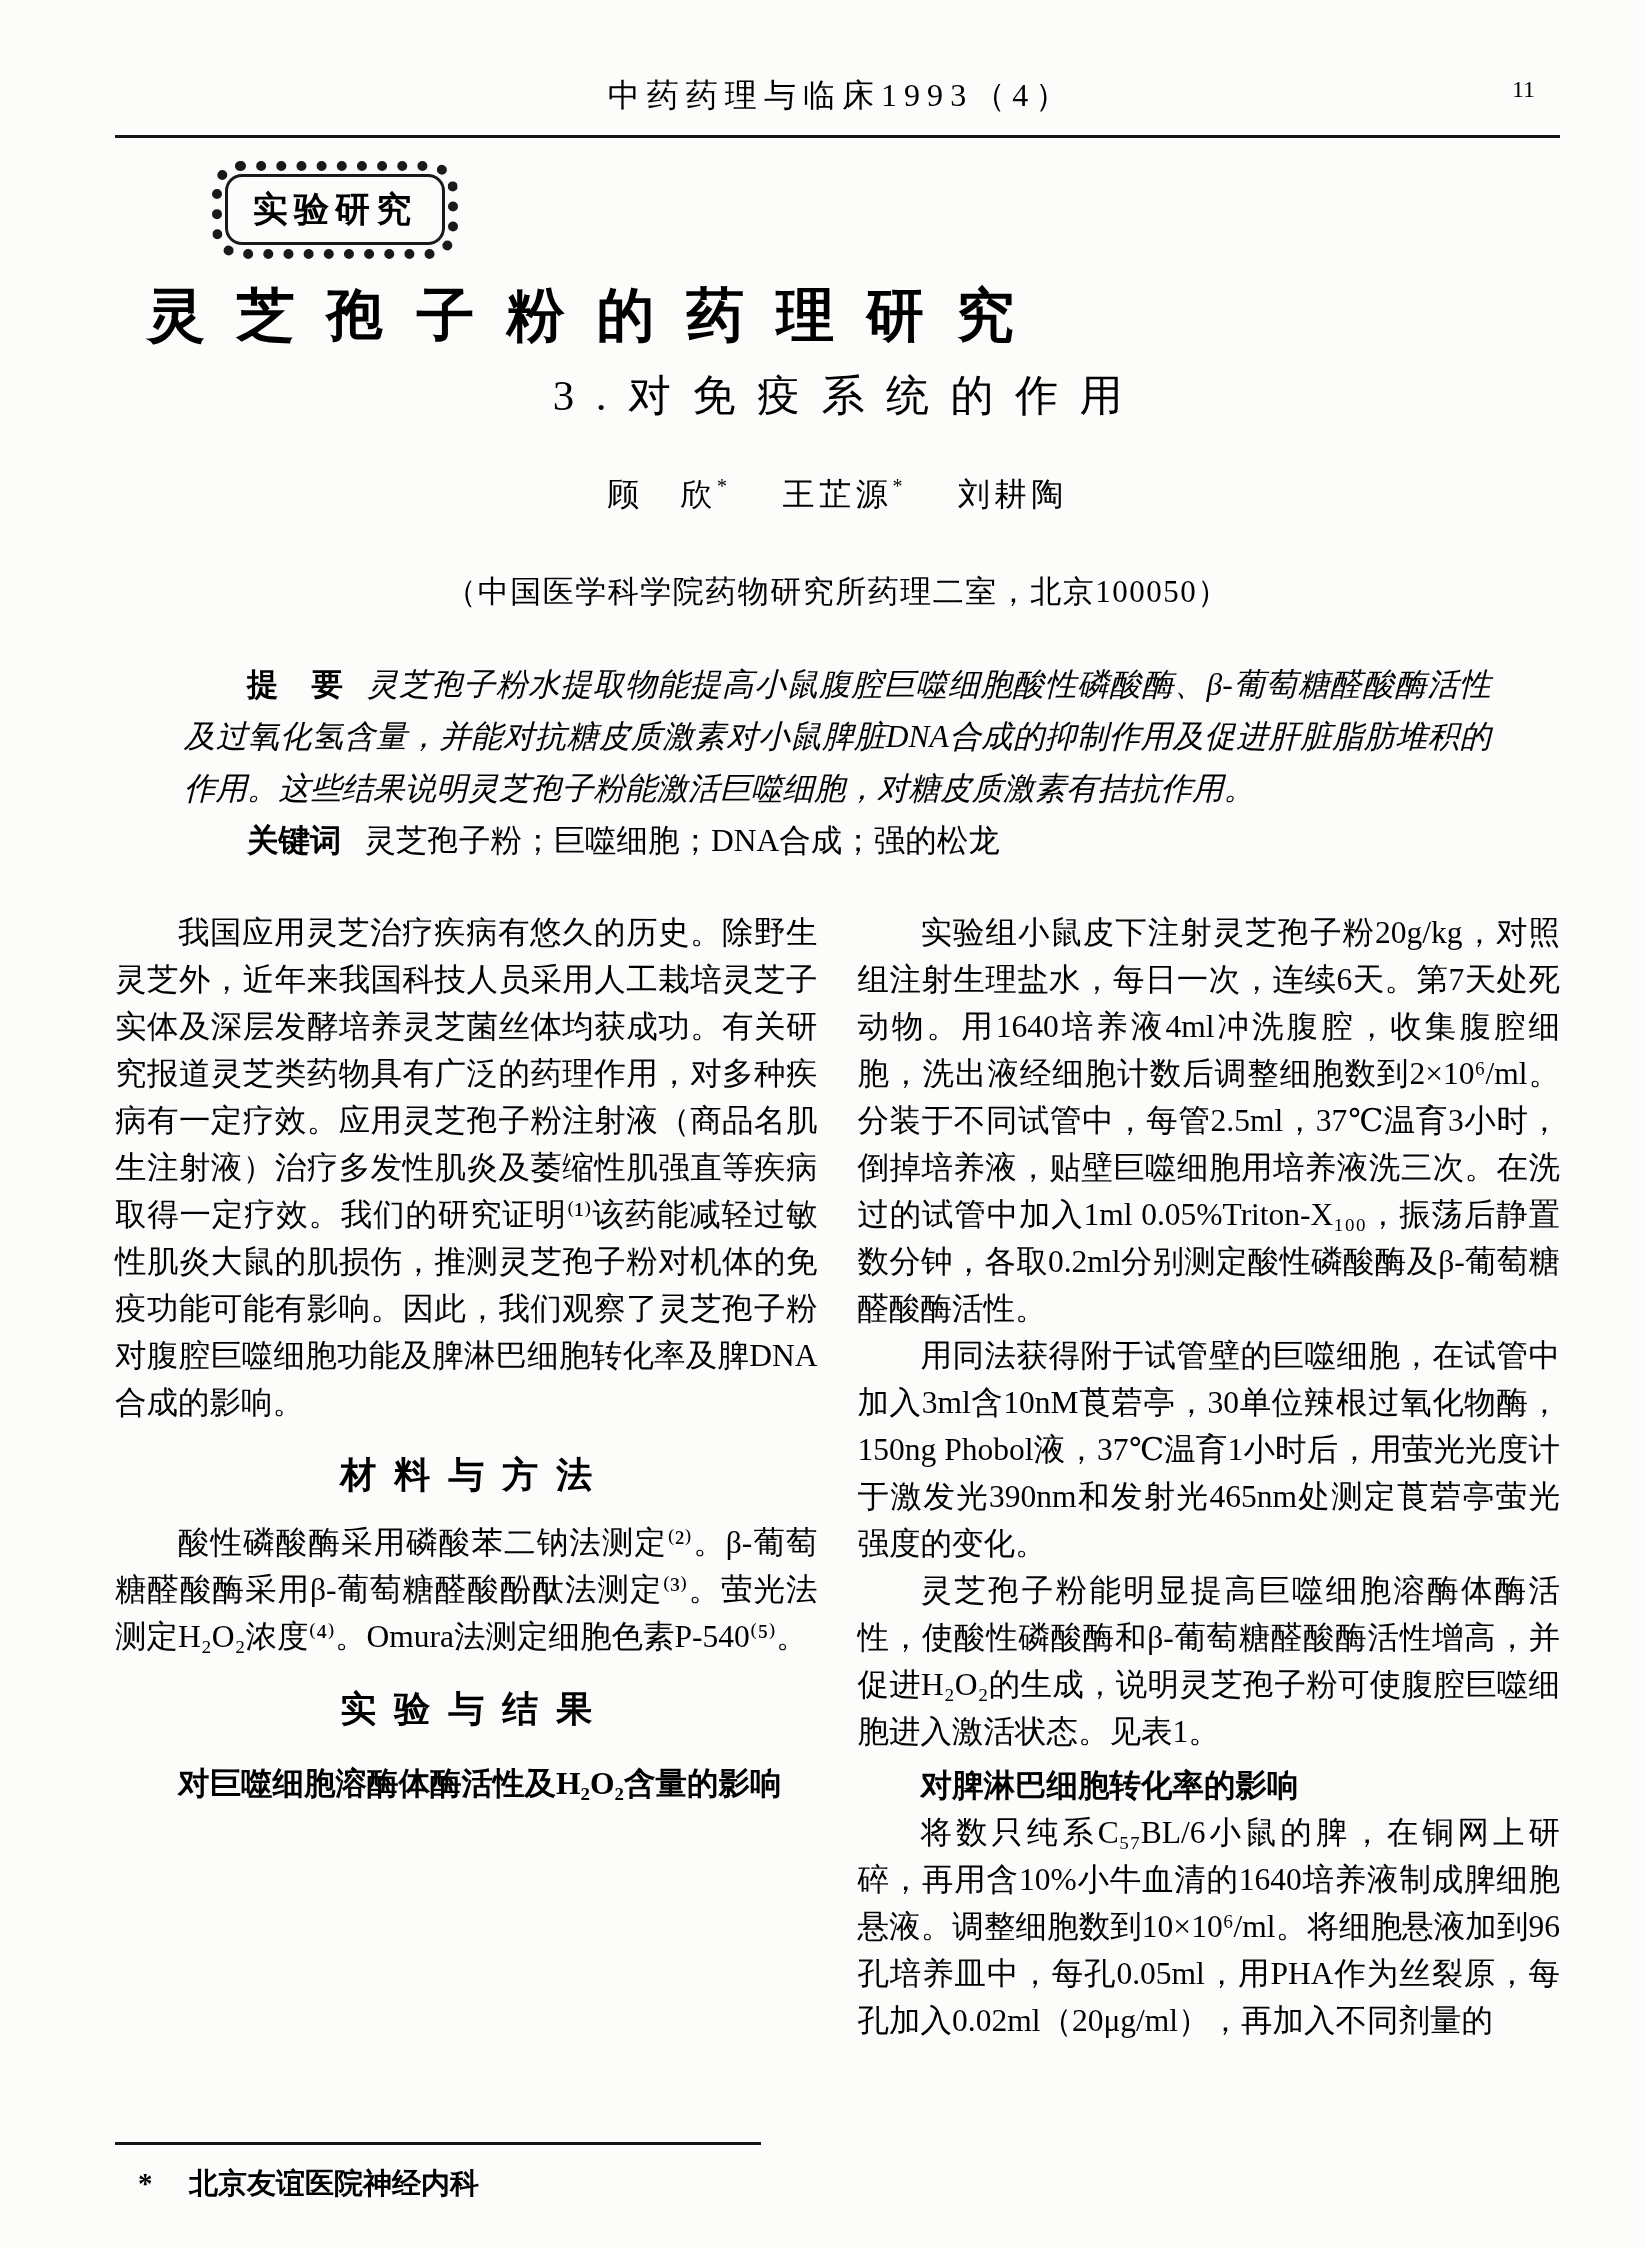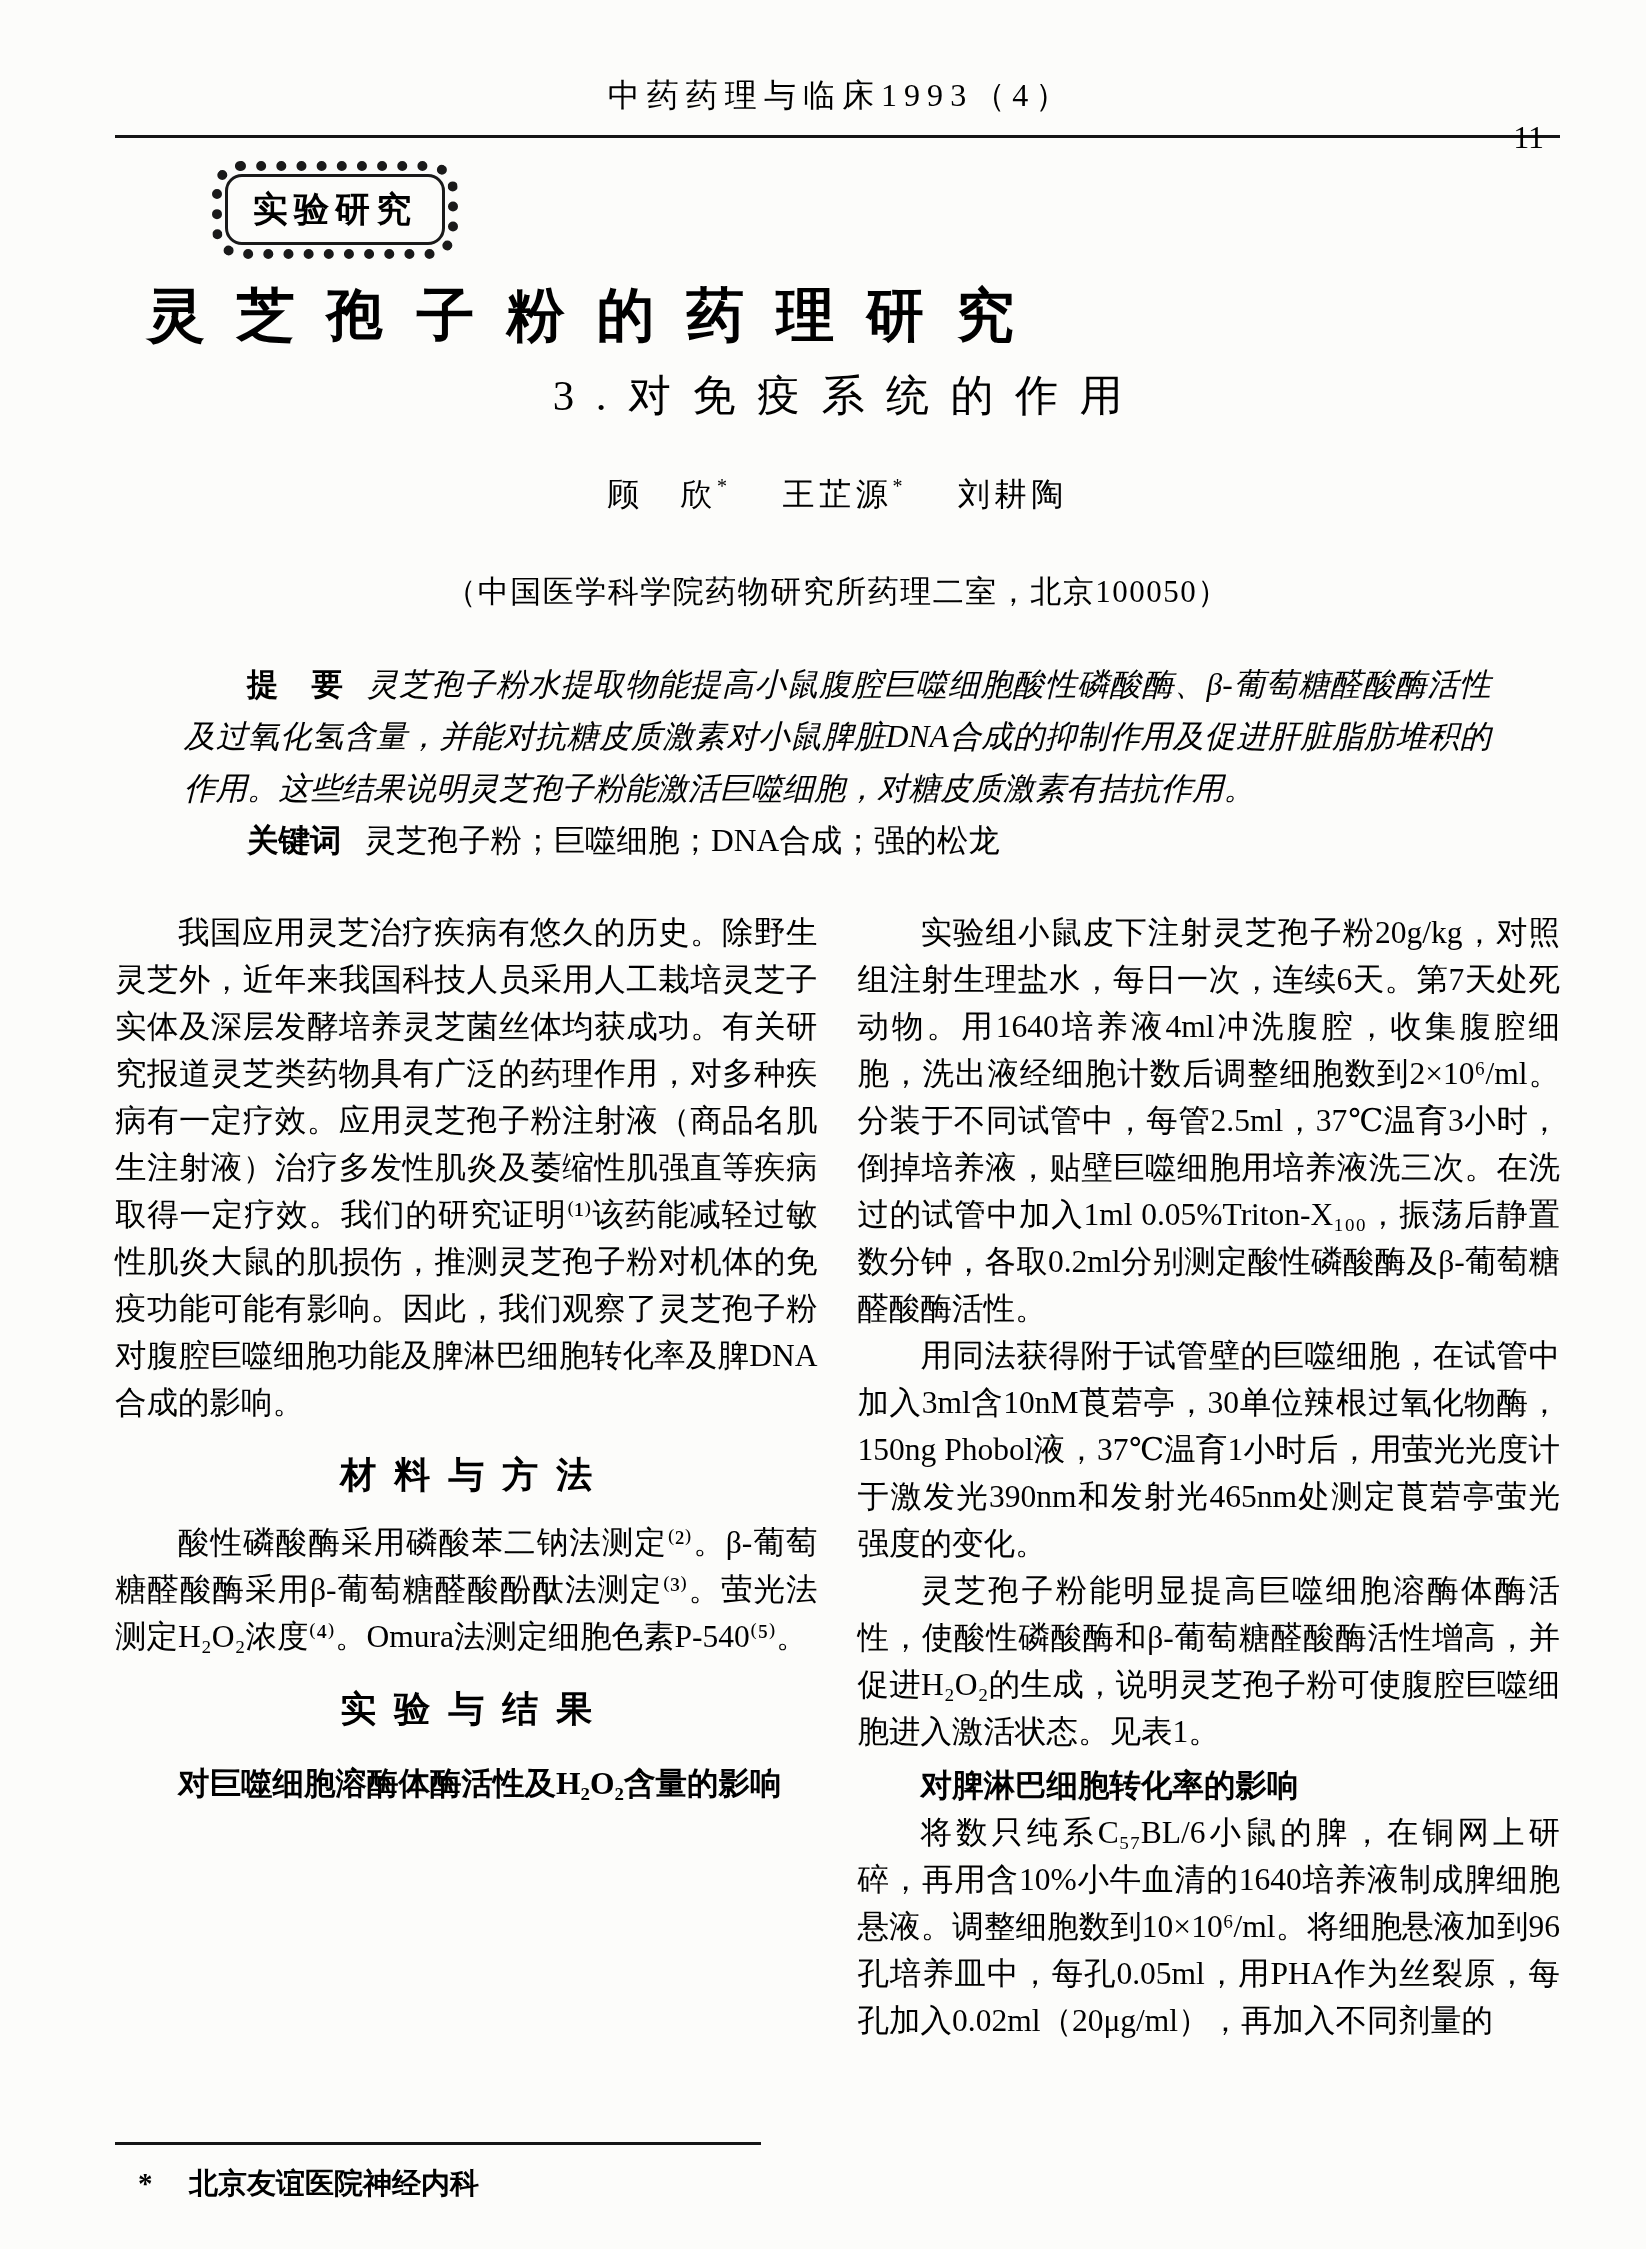--- a/index.html
+++ b/index.html
@@ -10,21 +10,21 @@
     padding:74px 86px 43px 115px;
     background:#fcfcfa;
     color:#000000;
     font-family:"Liberation Serif","DejaVu Serif",serif;
     display:flex; flex-direction:column;
     overflow:hidden;
   }
   
   .header { position:relative; text-align:center; font-size:32px; }
   .journal { letter-spacing:0.22em; text-indent:0.22em; display:inline-block; }
-  .page-num { position:absolute; right:16px; top:1.5px; font-size:32px;margin-top:43px; }
+  .page-num { position:absolute; right:25px; top:1.5px; font-size:24px; }
   .rule { border-top:3.1px solid #161616; margin-top:17px; }
 
   
   .badge-wrap { margin:23px 0 0 97px; }
   .badge-outer { display:inline-block; border:10px dotted #1a1a1a; border-radius:29px; padding:3.1px; }
   .badge-inner {
     border:3.8px solid #1a1a1a; border-radius:17px;
     padding:9.2px 24.6px; font-size:35px; font-weight:bold; letter-spacing:6.2px;
     font-family:"Liberation Sans","DejaVu Sans",sans-serif;
   }

